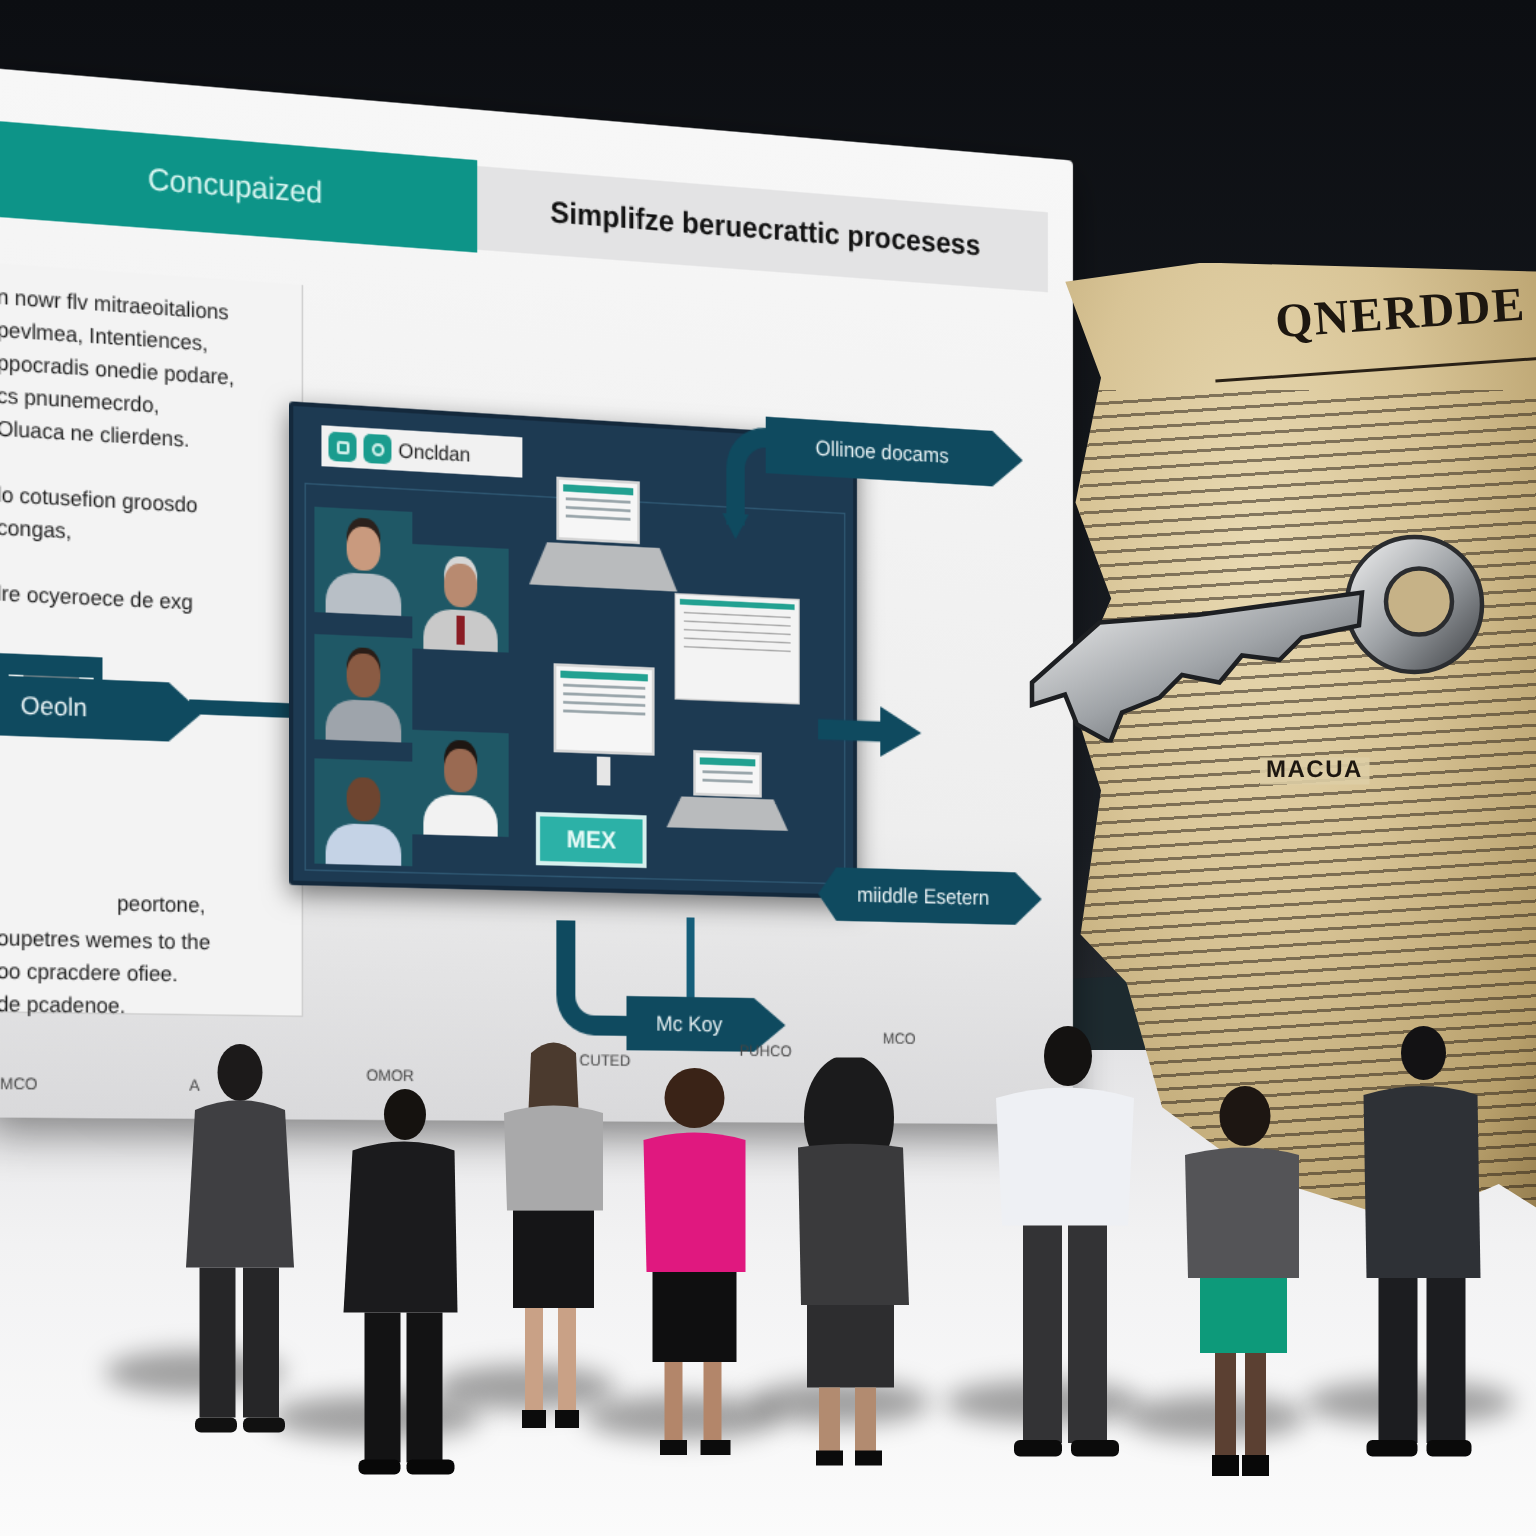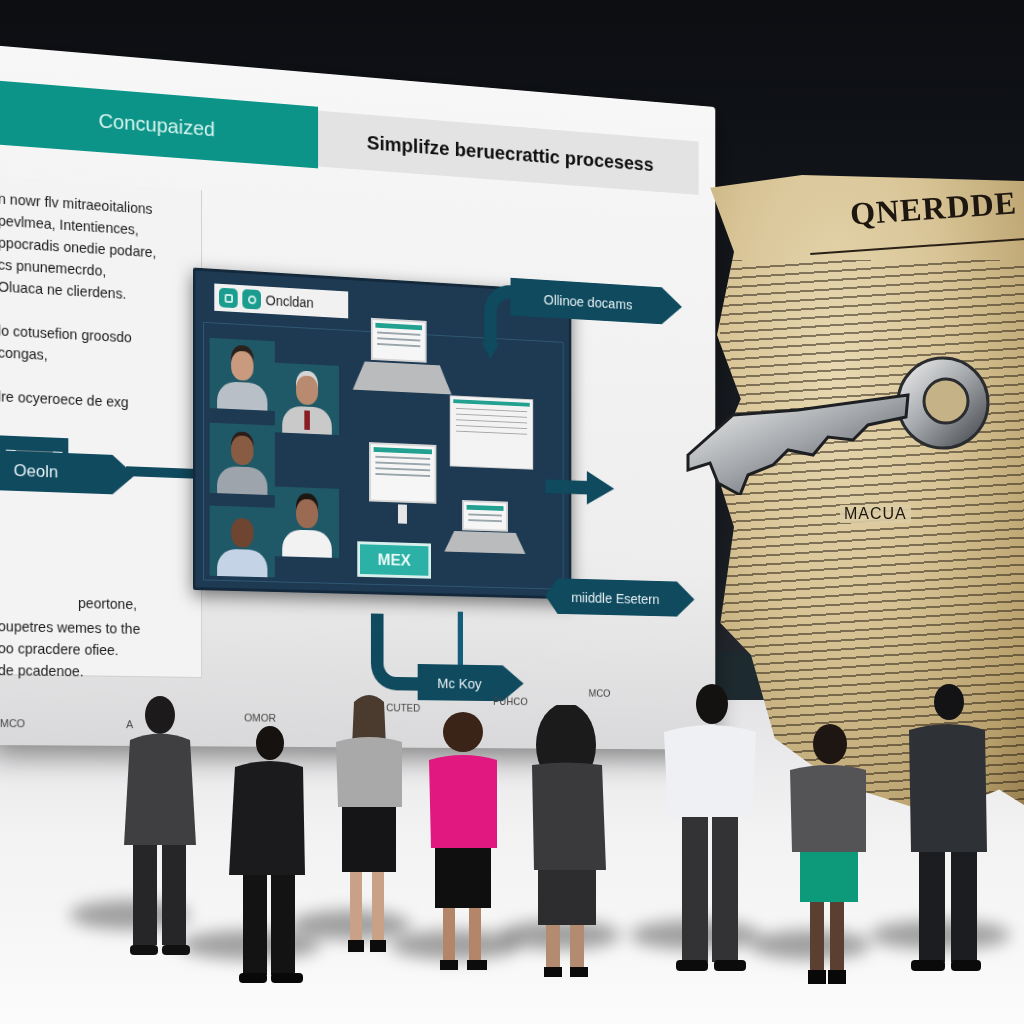--- a/index.html
+++ b/index.html
@@ -142,21 +142,21 @@
     position: absolute; left: 150px; top: 15px; font-family: "Liberation Serif", serif; font-weight: bold;
     font-size: 32px; color: #1d1710; letter-spacing: 1px; transform: rotate(-4deg);
   }
   .parchment-rule { position: absolute; left: 110px; top: 70px; width: 230px; height: 2px; background: #2a2116; transform: rotate(-4deg); }
   .parchment-lines {
     position: absolute; left: 20px; top: 85px; width: 320px; height: 540px;
     background: repeating-linear-gradient(176deg, rgba(40,30,20,.75) 0 2px, transparent 2px 9px);
     opacity: .7;
   }
   .parchment-sub {
-    position: absolute; left: 140px; top: 330px; font-size: 16px; font-weight: normal; color: #1d1710; letter-spacing: 1px;
+    position: absolute; left: 140px; top: 330px; font-size: 16px; font-weight: bold; color: #1d1710; letter-spacing: 1px;
     background: rgba(221,205,165,.9); padding: 0 4px;
   }
 
   
   .key { position: absolute; left: 678px; top: 355px; width: 320px; height: 140px; }
 
   
   .person { position: absolute; }
   .shadow { position: absolute; height: 30px; border-radius: 50%; background: rgba(0,0,0,.35); filter: blur(8px); }
 </style>

